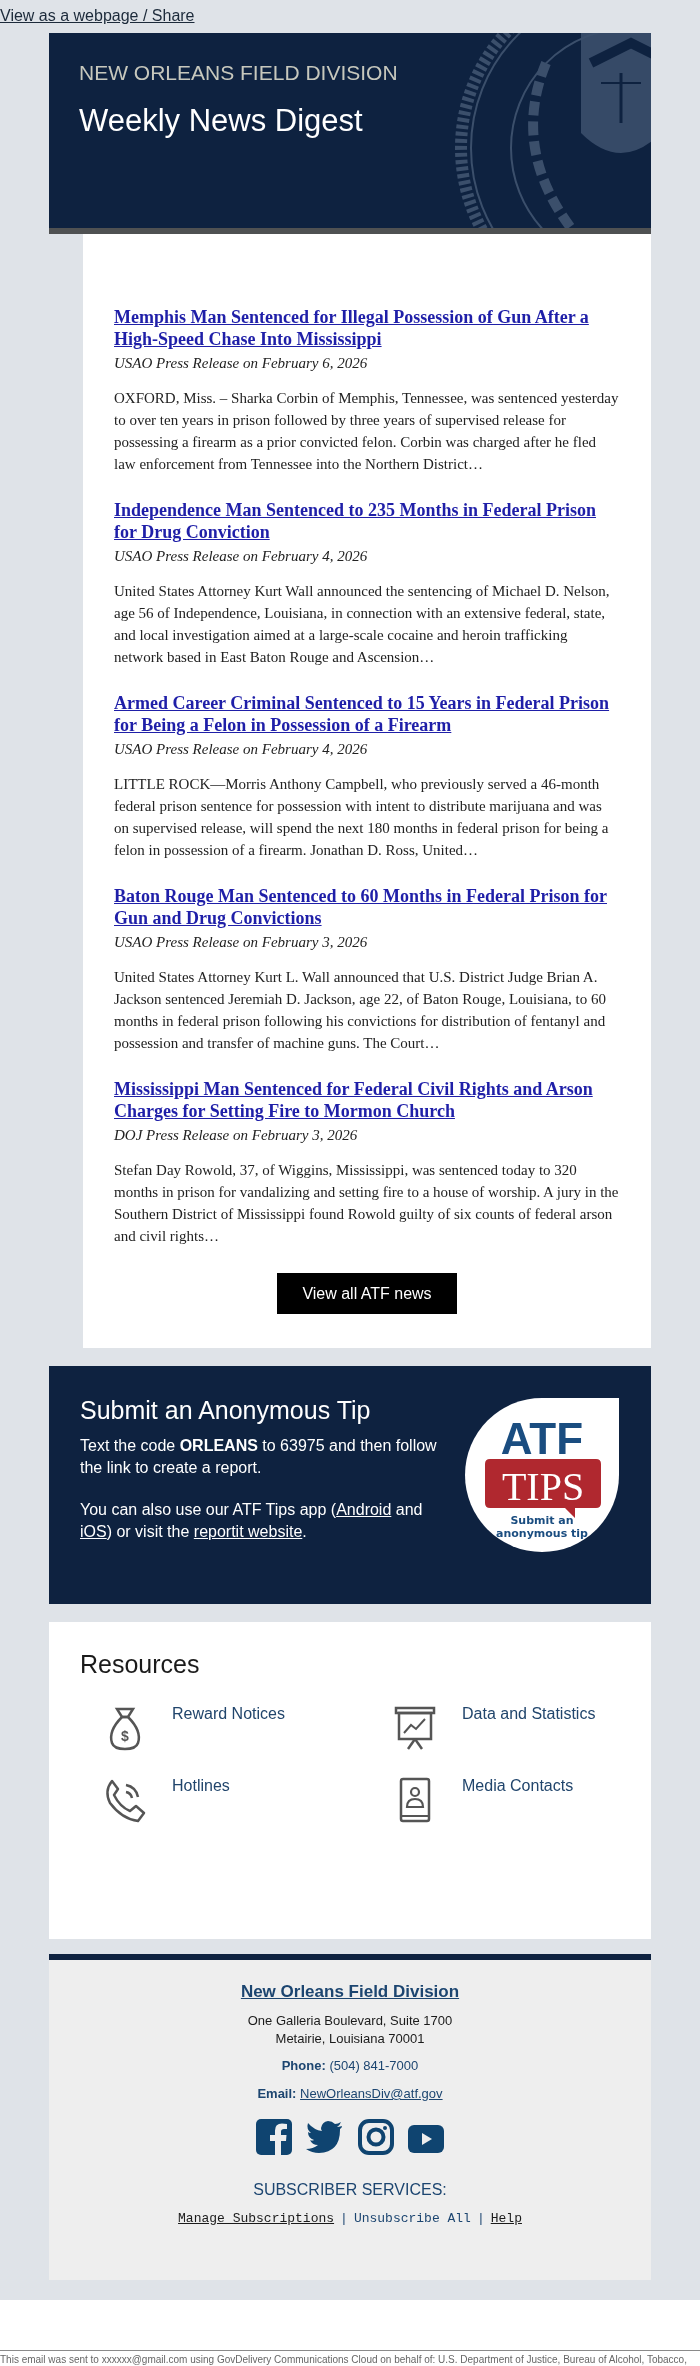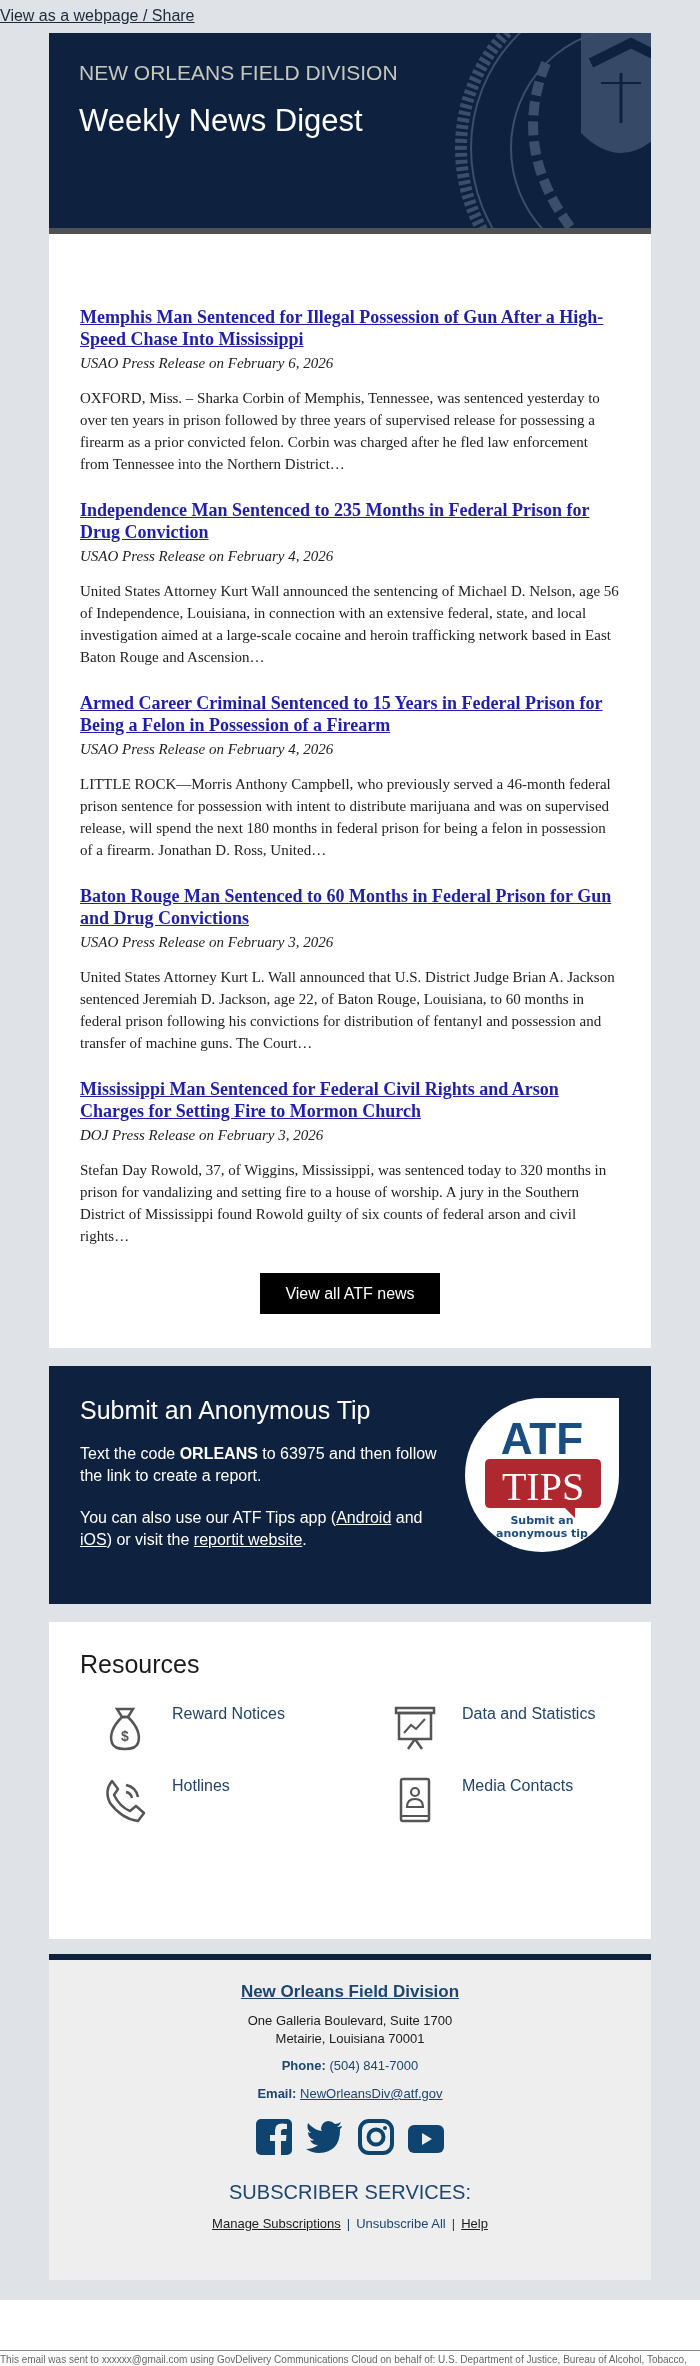--- a/index.html
+++ b/index.html
@@ -9,32 +9,32 @@
   .topbar { text-align: left; height: 25px; font-size: 16px; line-height: 16px; }
   .topbar a { color: #1c2a3a; text-decoration: underline; }
   .container { width: 602px; margin: 0 auto; }
 
   .banner { position: relative; height: 195px; background: #0e2240; overflow: hidden; }
   .banner .sub { position: absolute; left: 30px; top: 28px; font-size: 21px; color: #c7c8bd; letter-spacing: 0; }
   .banner .title { position: absolute; left: 30px; top: 70px; font-size: 31px; color: #ffffff; }
   .banner svg.seal { position: absolute; right: -160px; top: -30px; }
   .stripe-gray { height: 6px; background: #4f5152; }
 
-  .news { background: #ffffff; padding: 72px 31px 34px 31px; }
+  .news { background: #ffffff; padding: 72px 31px 34px 31px; margin-left: 34px; }
   .item { margin-bottom: 24px; }
   .item h2 { font-family: "Liberation Serif", serif; font-size: 18px; font-weight: bold; line-height: 22px; }
   .item h2 a { color: #1a0dab; text-decoration: underline; color: #1f1fa8; }
   .item .meta { font-family: "Liberation Serif", serif; font-style: italic; font-size: 15px; color: #222; margin-top: 3px; margin-bottom: 14px; line-height: 20px; }
   .item p { font-family: "Liberation Serif", serif; font-size: 15px; line-height: 22px; color: #222; }
   .btnwrap { text-align: center; padding-top: 2px; }
   .btn { display: inline-block; width: 180px; height: 41px; line-height: 41px; background: #000000; color: #ffffff; font-size: 16px; text-decoration: none; }
 
   .gap { height: 18px; }
   .tip { position: relative; background: #0e2240; height: 238px; color: #fff; padding: 30px 31px; }
-  .tip h3 { font-size: 25px; font-weight: normal; color: #fff; margin-bottom: 18px; }
+  .tip h3 { font-size: 25px; font-weight: normal; color: #fff; margin-bottom: 10px; }
   .tip p { font-size: 16px; line-height: 22px; width: 360px; margin-bottom: 20px; }
   .tip a { color: #fff; text-decoration: underline; }
   .tiplogo { position: absolute; left: 414px; top: 30px; width: 158px; height: 158px; }
 
   .res { background: #fff; height: 317px; padding: 28px 31px; }
   .res h3 { font-size: 25px; font-weight: normal; color: #1b1b1b; margin-bottom: 24px; }
   .res-grid { display: grid; grid-template-columns: 286px 250px; row-gap: 22px; padding-left: 20px; }
   .res-item { display: flex; align-items: flex-start; height: 50px; }
   .res-item .ico { width: 50px; height: 50px; margin-right: 22px; }
   .res-item span { font-size: 16px; color: #21456c; padding-top: 2px; }
@@ -42,22 +42,22 @@
 
   .stripe-navy { height: 6px; background: #0e2240; }
   .footer { background: #eeeeee; height: 320px; text-align: center; padding-top: 22px; }
   .footer .fname { font-size: 17px; font-weight: bold; color: #1c4570; text-decoration: underline; display: inline-block; margin-bottom: 10px; }
   .footer .addr { font-size: 13px; line-height: 18px; color: #1b1b1b; margin-bottom: 10px; }
   .footer .line { font-size: 13px; color: #1c4570; margin-bottom: 13px; }
   .footer .line b { font-weight: bold; }
   .footer .line a { color: #1c4570; text-decoration: underline; }
   .social { display: flex; justify-content: center; gap: 14px; margin-top: 18px; margin-bottom: 26px; }
   .social svg { display: block; }
-  .subs-title { font-size: 20px; color: #1c4570; margin-bottom: 12px; }
-  .subs-links { font-size: 13px; color: #1c4570; }
+  .subs-title { font-size: 16px; color: #1c4570; margin-bottom: 12px; }
+  .subs-links { font-size: 13px; color: #1c4570; font-family: Liberation Mono, monospace; }
   .subs-links a { color: #1b1b1b; text-decoration: underline; }
   .subs-links .plain { color: #1c4570; text-decoration: none; }
   .subs-links .sep { margin: 0 6px; color: #1c4570; }
 
   .bottom { background: #ffffff; padding-top: 50px; }
   .bottom hr { border: none; border-top: 1px solid #8a8a8a; margin: 0; }
   .bottom .note { font-size: 10px; color: #666; line-height: 11px; padding-top: 3px; padding-left: 0; }
 </style>
 </head>
 <body>

